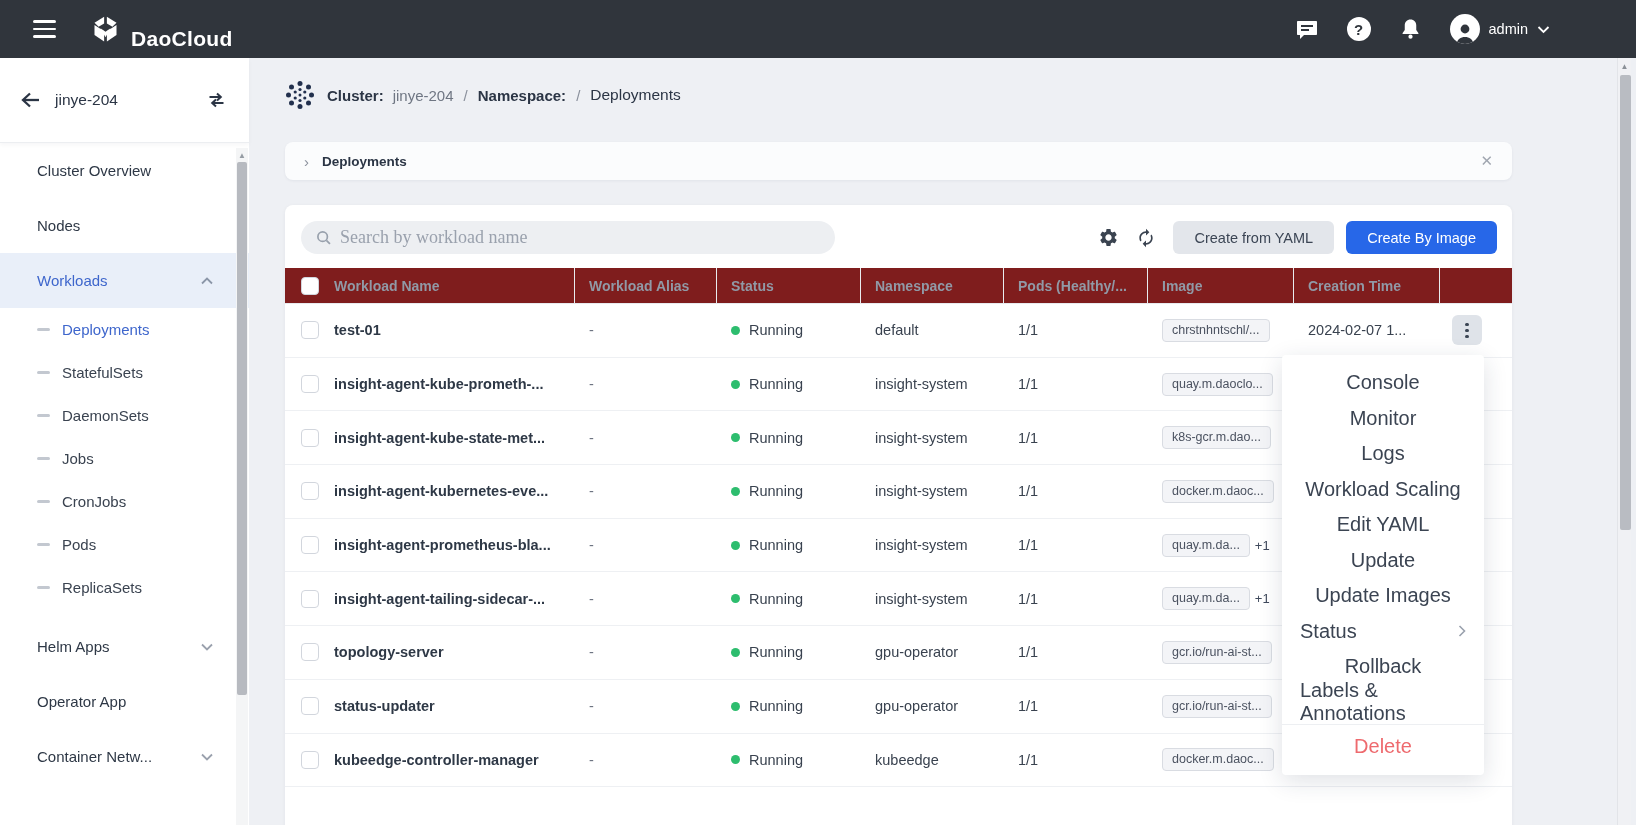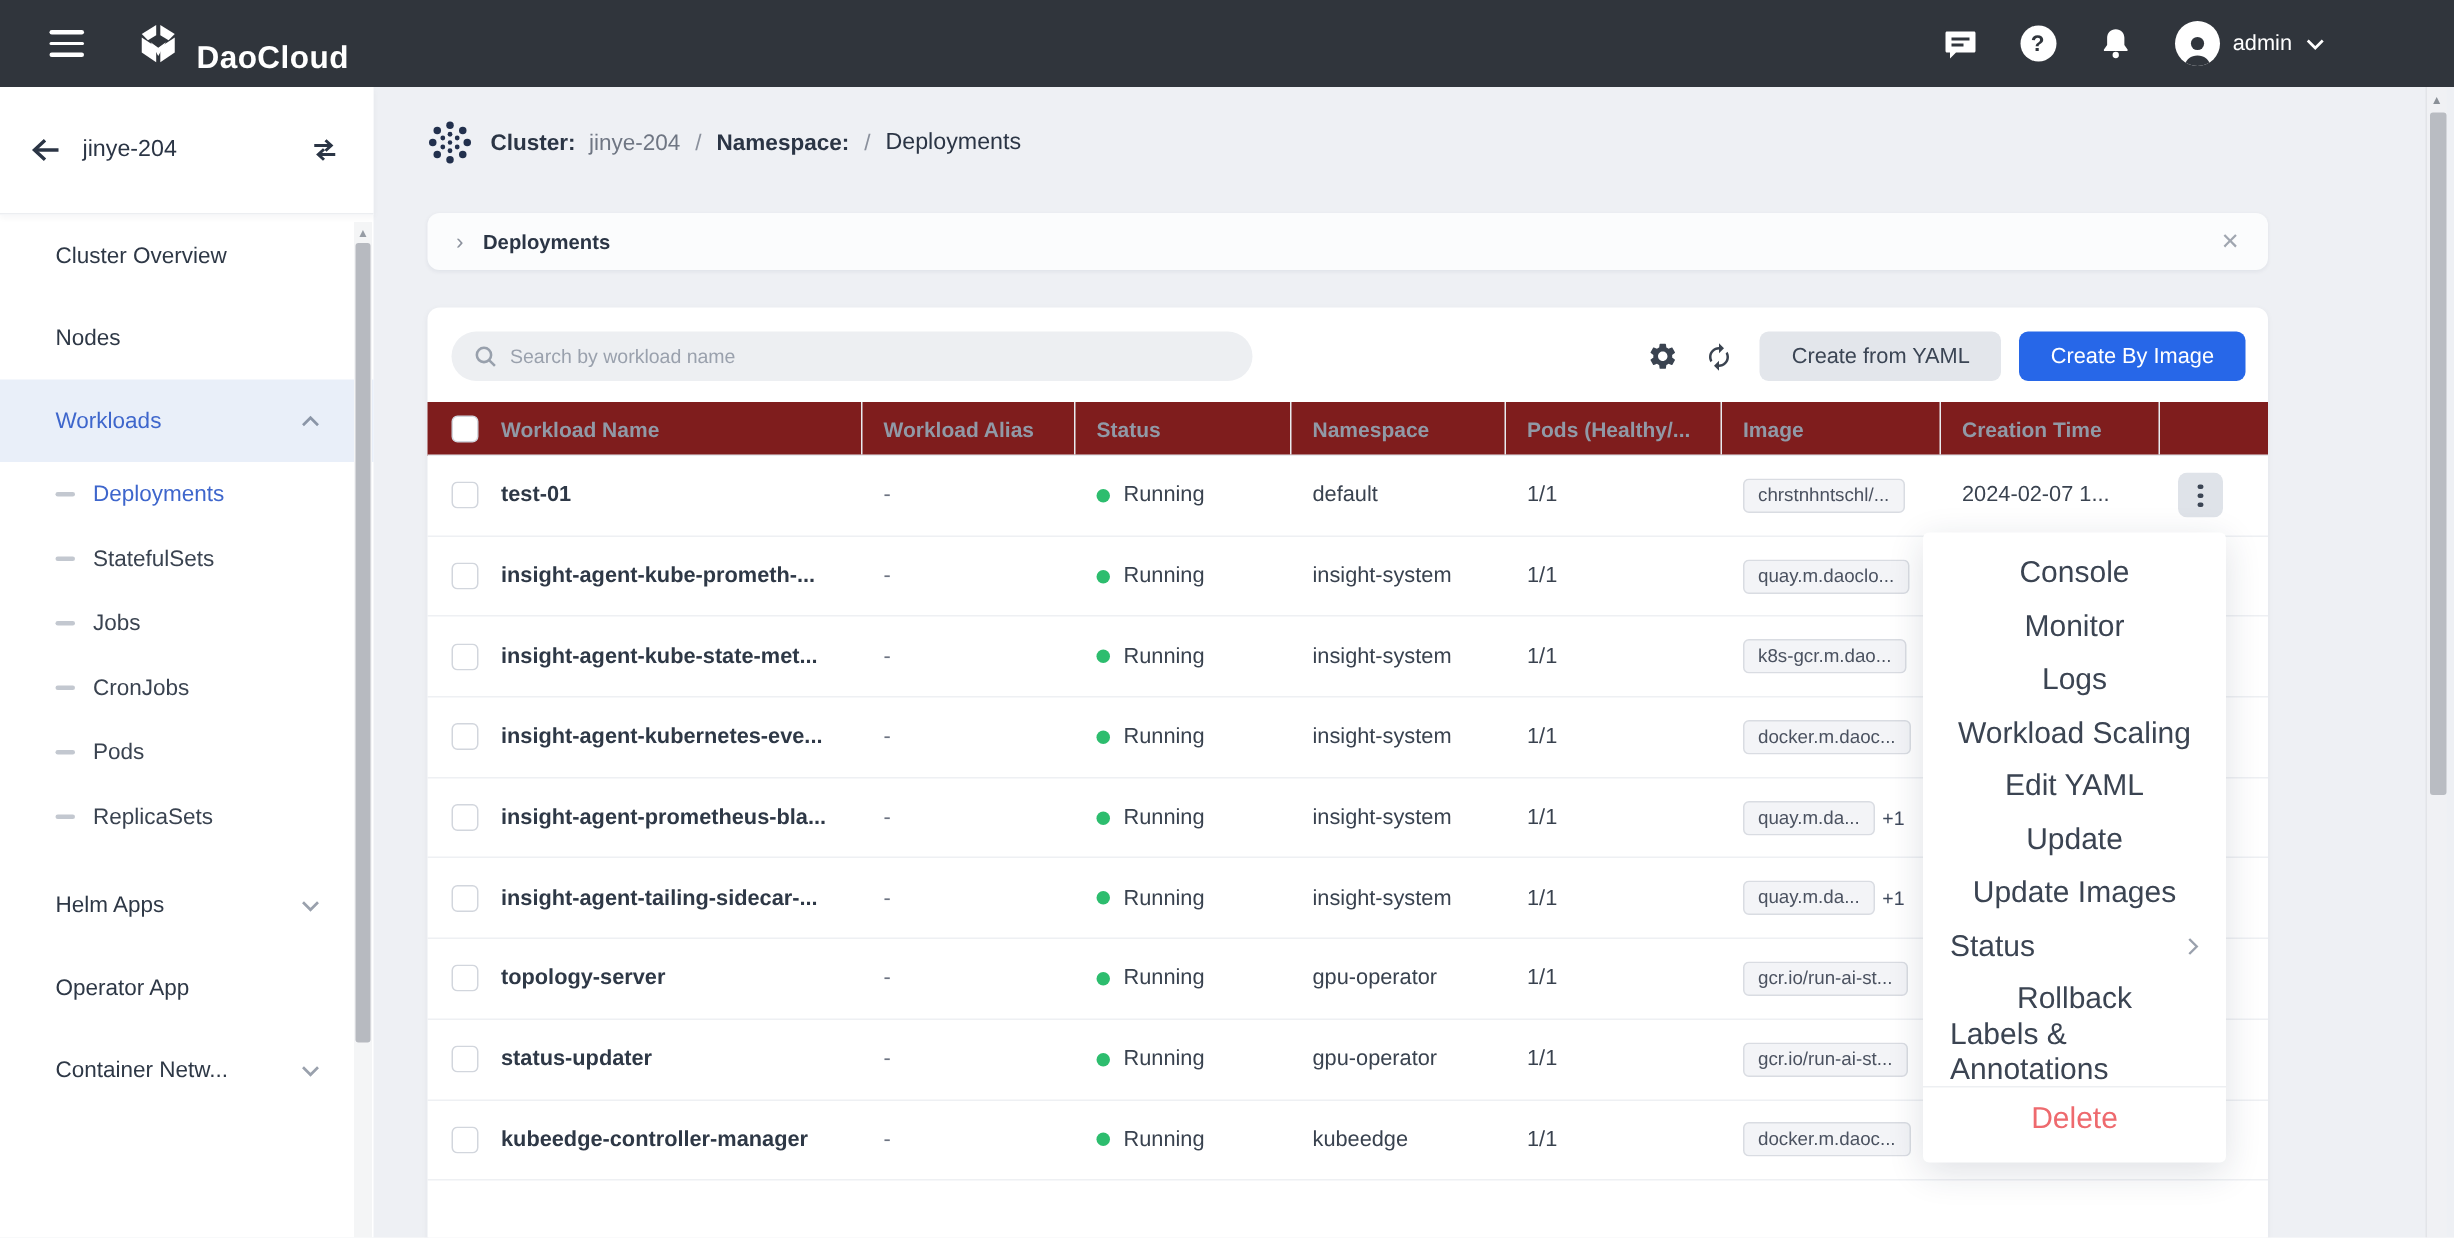--- a/index.html
+++ b/index.html
@@ -47,21 +47,21 @@
   .crumb-page { color:#2b3545; font-size:15.5px; }
 
   .collapse-bar { position:absolute; left:36px; top:84px; width:1227px; height:38px; background:#fbfcfd; border-radius:8px; box-shadow:0 1px 3px rgba(25,35,60,.06); display:flex; align-items:center; padding:0 19px; }
   .collapse-bar .chev { color:#8b919d; font-size:15px; }
   .collapse-bar .title { margin-left:13px; font-weight:700; font-size:13.5px; color:#2b3545; }
   .collapse-bar .close { margin-left:auto; color:#a0a6b0; font-size:15px; cursor:pointer; }
 
   .card { position:absolute; left:36px; top:147px; width:1227px; height:666px; background:#fff; border-radius:8px; box-shadow:0 1px 4px rgba(25,35,60,.05); }
   .toolbar { position:absolute; left:16px; right:15px; top:16px; height:33px; display:flex; align-items:center; }
   .search { width:534px; height:33px; background:#edeff2; border-radius:17px; display:flex; align-items:center; padding:0 14px; gap:8px; }
-  .search input { flex:1; border:none; outline:none; background:transparent; font-size:13px; color:#000000; font-family:Liberation Sans, sans-serif; }
+  .search input { flex:1; border:none; outline:none; background:transparent; font-size:18px; color:#000000; font-family:Liberation Serif, serif; }
   .search input::placeholder { color:#9aa1ad; }
   .tools-right { margin-left:auto; display:flex; align-items:center; }
   .icon-btn { display:flex; cursor:pointer; }
   .btn { height:33px; display:flex; align-items:center; padding:0 21px; border-radius:6px; font-size:14.5px; cursor:pointer; white-space:nowrap; }
   .btn-secondary { background:#e3e6eb; color:#3b4554; margin-left:17px; }
   .btn-primary { background:#2767e8; color:#fff; margin-left:12px; }
 
   .table { position:absolute; left:0; right:0; top:63px; }
   .tr { display:flex; align-items:center; height:53.7px; border-bottom:1px solid #eef0f3; }
   .tr.th-row { height:36px; background:#7f1d1d; border-bottom:1px solid #e8eaee; }
@@ -181,20 +181,24 @@
           </svg>
         </span>
     </div>
     <div class="nav-sub active">
         <span class="dash"></span>
         <span>Deployments</span>
       </div>
     <div class="nav-sub">
         <span class="dash"></span>
         <span>StatefulSets</span>
+      </div>
+    <div class="nav-sub">
+        <span class="dash"></span>
+        <span>DaemonSets</span>
       </div>
     <div class="nav-sub">
         <span class="dash"></span>
         <span>Jobs</span>
       </div>
     <div class="nav-sub">
         <span class="dash"></span>
         <span>CronJobs</span>
       </div>
     <div class="nav-sub">

